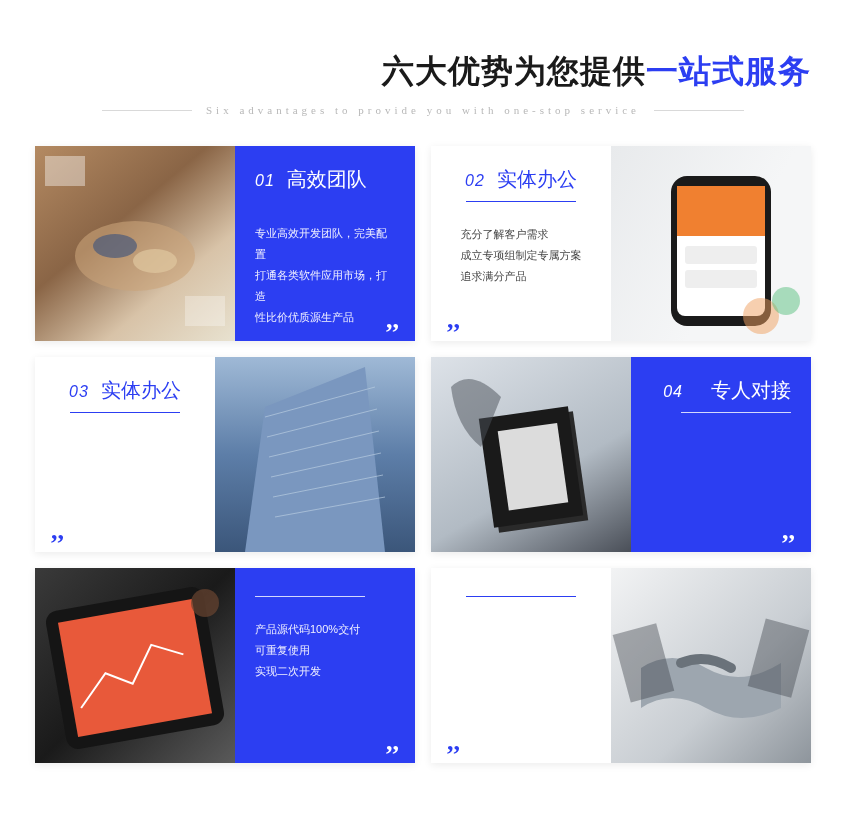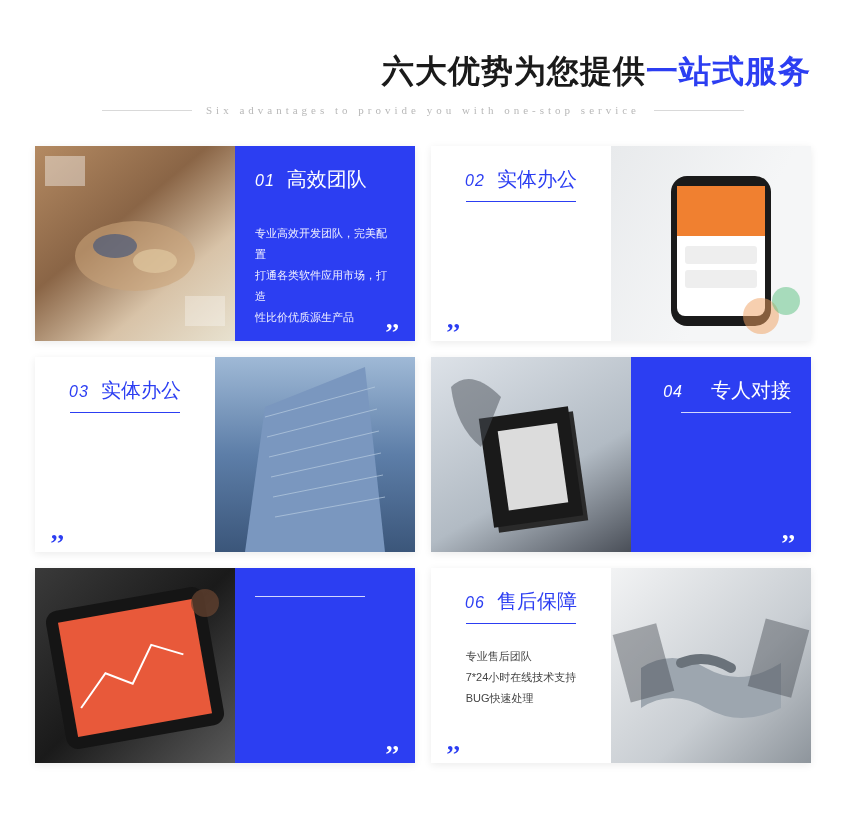--- a/index.html
+++ b/index.html
@@ -81,20 +81,21 @@
       </div>
     </div>
 
     <div class="card">
       <div class="blk white left-quote">
         <div class="num-row">
           <span class="num">02</span>
           <span class="heading">实体办公</span>
         </div>
         <div class="underline"></div>
+        <div class="desc">充分了解客户需求<br>成立专项组制定专属方案<br>追求满分产品</div>
         <div class="quote">,,</div>
       </div>
       <div class="img phone">
         <svg viewBox="0 0 200 195">
             <rect x="60" y="30" width="100" height="150" rx="16" fill="#1a1a1a"></rect>
             <rect x="66" y="40" width="88" height="130" rx="8" fill="#fff"></rect>
             <rect x="66" y="40" width="88" height="50" fill="#f08030"></rect>
             <rect x="74" y="100" width="72" height="18" rx="3" fill="#eee"></rect>
             <rect x="74" y="124" width="72" height="18" rx="3" fill="#eee"></rect>
             <circle cx="150" cy="170" r="18" fill="#f0a060" opacity="0.5"></circle>
@@ -150,32 +151,28 @@
       <div class="img tablet">
         <svg viewBox="0 0 200 195">
             <rect x="20" y="30" width="160" height="140" rx="12" fill="#151515" transform="rotate(-10 100 100)"></rect>
             <rect x="32" y="42" width="136" height="116" fill="#e8593a" transform="rotate(-10 100 100)"></rect>
             <polyline points="40,130 70,100 95,115 120,80 150,95" fill="none" stroke="#fff" stroke-width="2" transform="rotate(-10 100 100)"></polyline>
             <circle cx="170" cy="35" r="14" fill="#6a4530" opacity="0.7"></circle>
           </svg>
       </div>
       <div class="blk blue">
         <div class="underline"></div>
+        <div class="desc">产品源代码100%交付<br>可重复使用<br>实现二次开发</div>
         <div class="quote">,,</div>
       </div>
     </div>
 
     <div class="card">
       <div class="blk white left-quote">
-        <div class="num-row">
-          <span class="num">06</span>
-          <span class="heading">售后保障</span>
-        </div>
         <div class="underline"></div>
-        <div class="desc">专业售后团队<br>7*24小时在线技术支持<br>BUG快速处理</div>
         <div class="quote">,,</div>
       </div>
       <div class="img shake">
         <svg viewBox="0 0 200 195">
             <path d="M30,100 Q60,80 95,100 Q130,120 170,95 L170,140 Q130,160 95,140 Q60,120 30,140 Z" fill="#9da6af"></path>
             <path d="M70,95 Q95,85 120,100" fill="none" stroke="#6a727a" stroke-width="10" stroke-linecap="round"></path>
             <rect x="10" y="60" width="45" height="70" fill="#3a3f46" opacity="0.4" transform="rotate(-15 32 95)"></rect>
             <rect x="145" y="55" width="45" height="70" fill="#3a3f46" opacity="0.4" transform="rotate(15 167 90)"></rect>
           </svg>
       </div>

